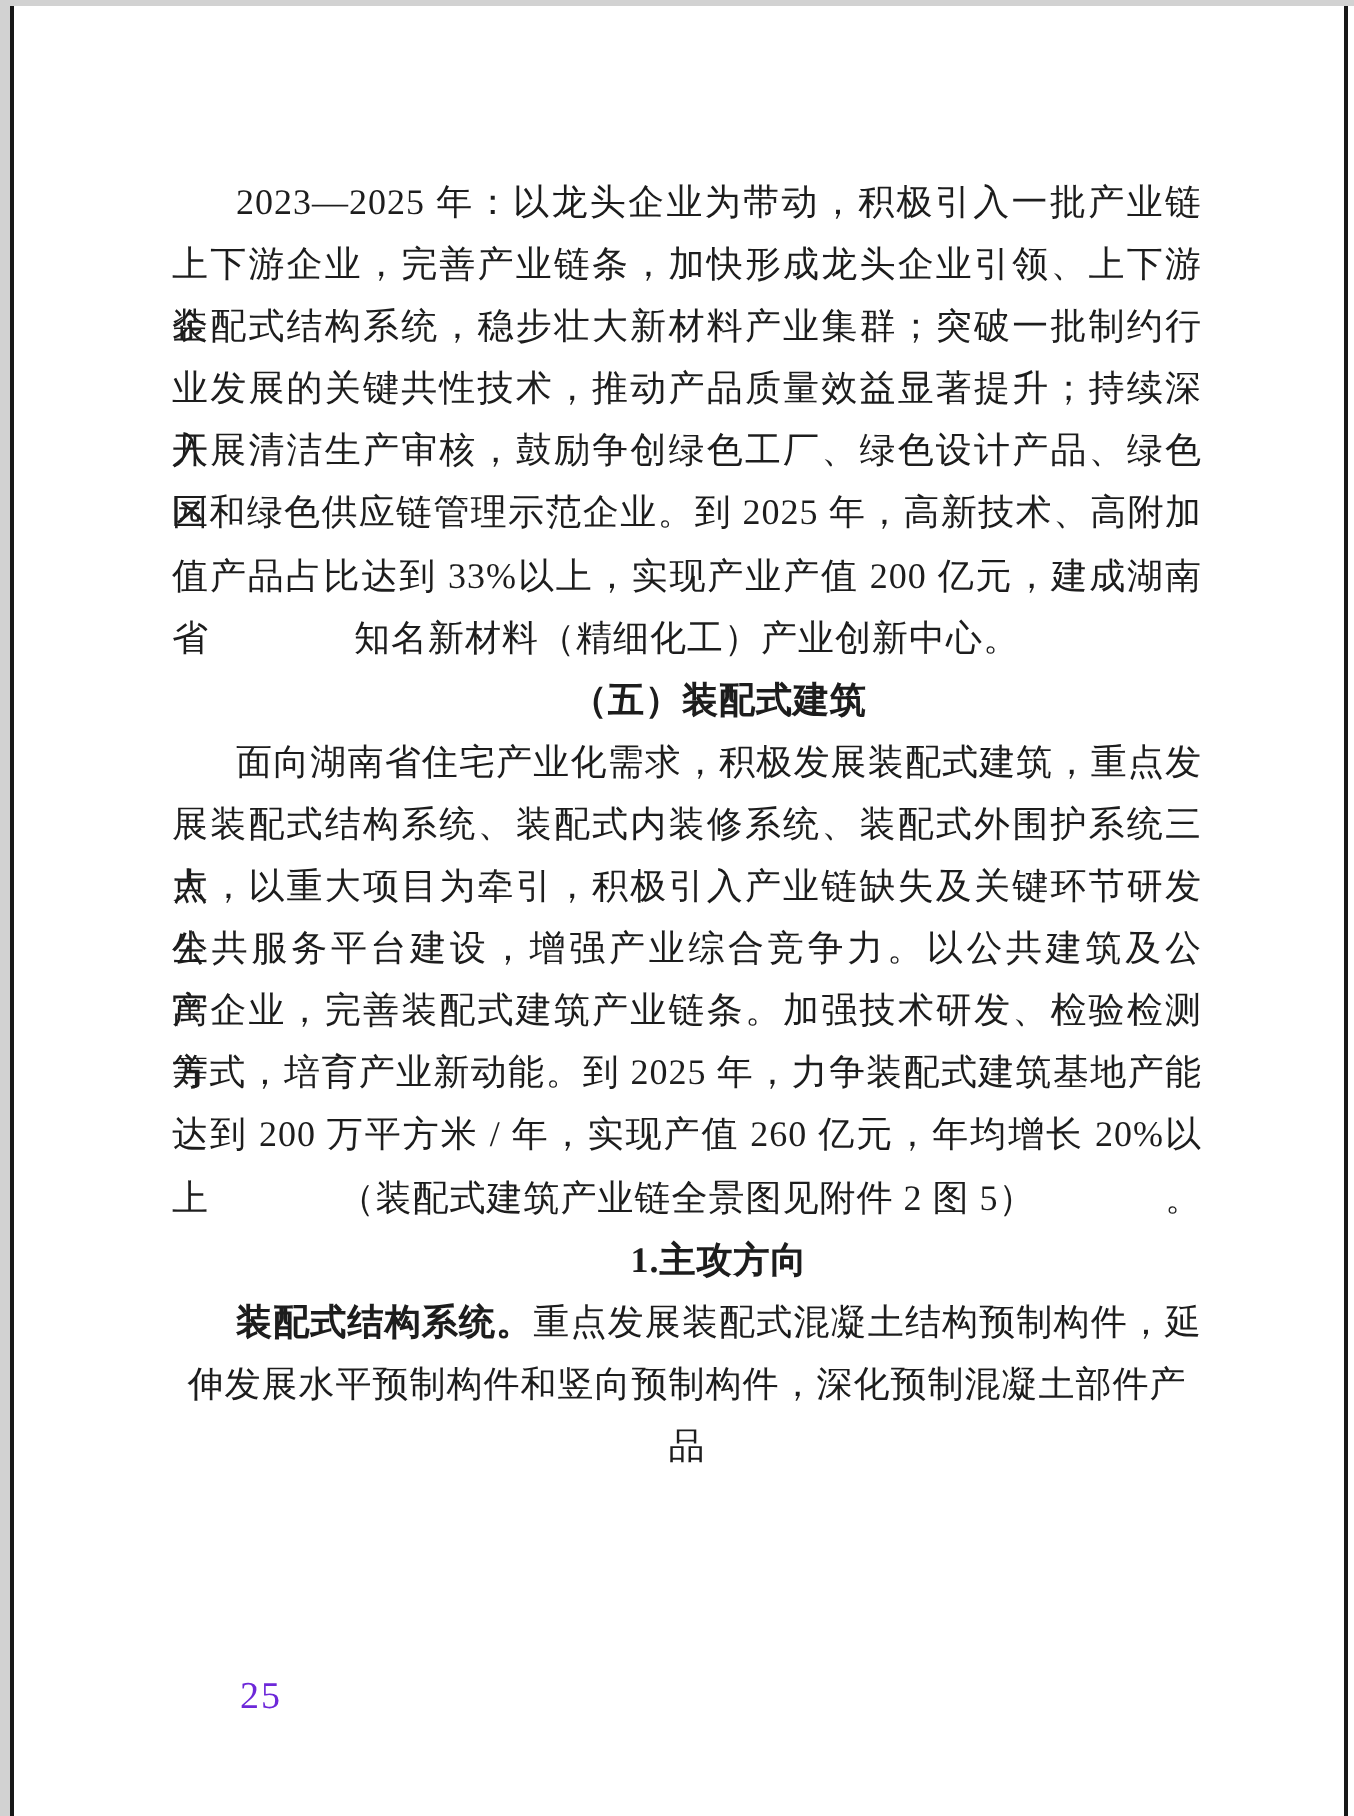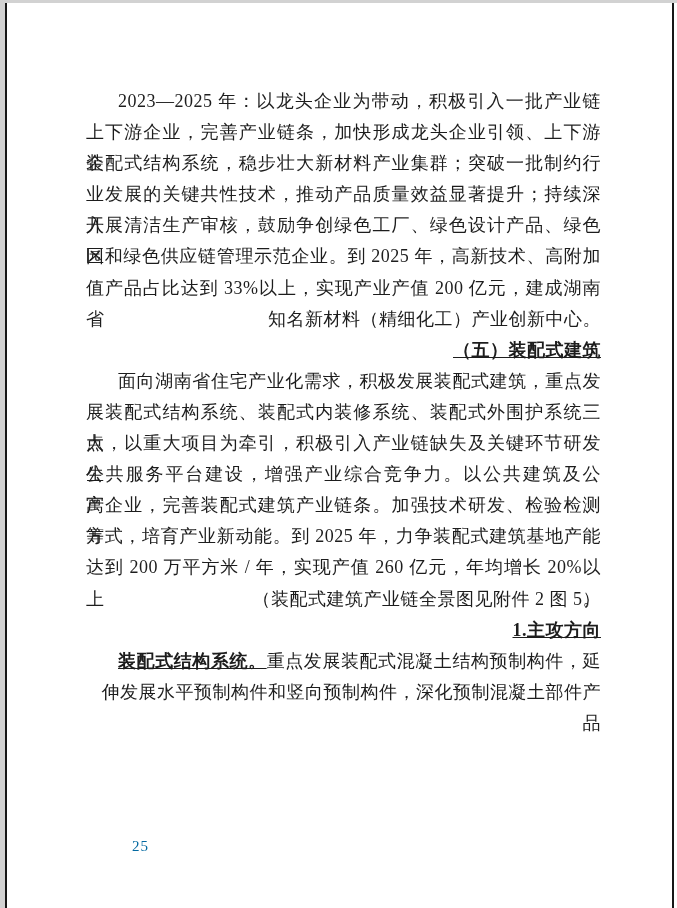--- a/index.html
+++ b/index.html
@@ -42,35 +42,35 @@
     left: 86px;
     top: 86px;
     width: 515px;
     font-size: 18px;
     line-height: 31.1px;
     color: #1d1d1d;
     letter-spacing: 0.5px;
   }
   .tl {
     height: 31.1px;
-    text-align: right;
+    text-align: center;
   }
   .j {
     text-align: justify;
     text-align-last: justify;
     text-justify: inter-character;
   }
   .indent { text-indent: 32px; }
-  .bold { font-weight: bold; text-decoration: underline; }
+  .bold { font-weight: bold; }
   .page-number {
     position: absolute;
-    left: 132px;
+    left: 120px;
     top: 838px;
-    font-size: 15px;
-    color: #0369a1;
+    font-size: 19px;
+    color: #6d28d9;
     letter-spacing: 1px;
   }
 </style>
 </head>
 <body>
 
 <div class="canvas">
 
   <div class="top-strip"></div>
   <div class="left-strip"></div>

